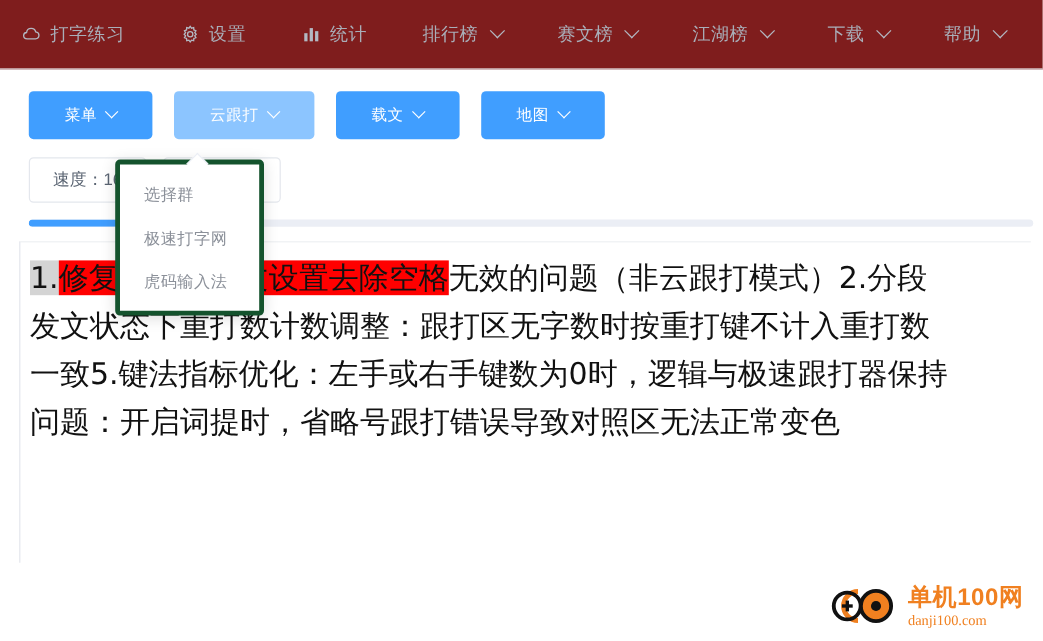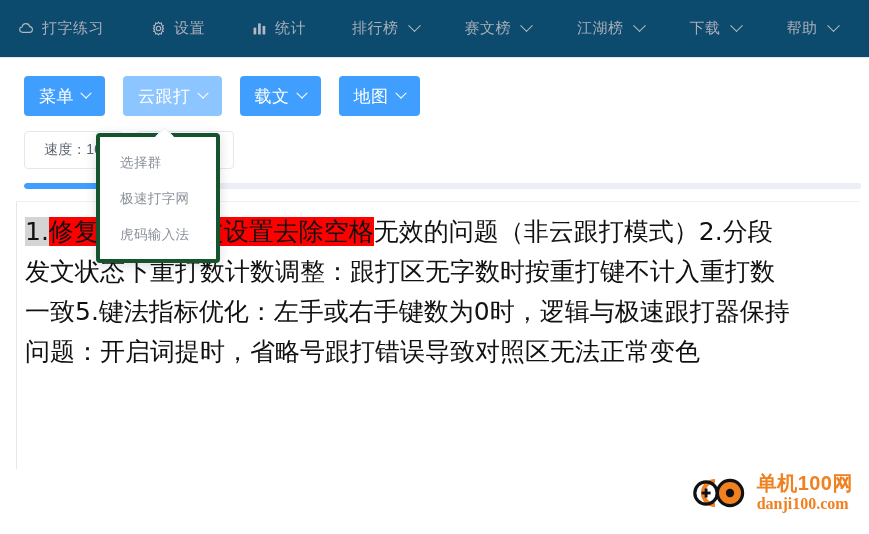--- a/index.html
+++ b/index.html
@@ -11,21 +11,21 @@
     overflow: hidden;
   }
 
   
   .topnav {
     position: relative;
     height: 58px;
     display: flex;
     align-items: center;
     padding-left: 18px;
-    background: #0c4a6e;
+    background: #7f1d1d;
     border-bottom: 1px solid #e8e8ec;
   }
   .nav-item {
     display: flex;
     align-items: center;
     gap: 7px;
     color: #a9aeb8;
     font-size: 15px;
     margin-right: 46px;
     cursor: pointer;
@@ -55,22 +55,22 @@
     padding: 18px 0 0 24px;
     gap: 18px;
     background: #fff;
   }
   .btn {
     background: #409eff;
     color: #fff;
     border: none;
     border-radius: 4px;
     height: 40px;
-    padding: 0 15px;
-    font-size: 17px;
+    padding: 0 30px;
+    font-size: 13px;
     display: inline-flex;
     align-items: center;
     gap: 8px;
     cursor: pointer;
     font-family: inherit;
     letter-spacing: .5px;
   }
   .btn.active { background: #8cc5ff; }
   .btn .caret {
     display: inline-block;
@@ -171,39 +171,38 @@
     padding: 9px 0 9px 20px;
     cursor: pointer;
     white-space: nowrap;
     letter-spacing: .4px;
   }
 
   
   .logo {
     position: absolute;
     right: 16px;
-    bottom: 22px;
+    bottom: 10px;
     display: flex;
     align-items: center;
     gap: 8px;
     z-index: 40;
   }
   .logo-text { display: flex; flex-direction: column; line-height: 1; }
   .logo-text .t1 {
     color: #f08020;
     font-size: 20px;
     font-weight: bold;
     letter-spacing: .5px;
   }
   .logo-text .t2 {
     color: #f08020;
-    font-size: 16px;
+    font-size: 12px;
     margin-top: 3px;
     font-family: "Liberation Serif", "DejaVu Serif", serif;
-    font-weight: bold;
   }
 </style>
 </head>
 <body>
 
 <div class="topnav">
 
   <div class="nav-item">
     <span class="nav-ico">
       <svg width="17" height="17" viewBox="0 0 20 20" fill="none" stroke="#b3b8c2" stroke-width="1.3">

